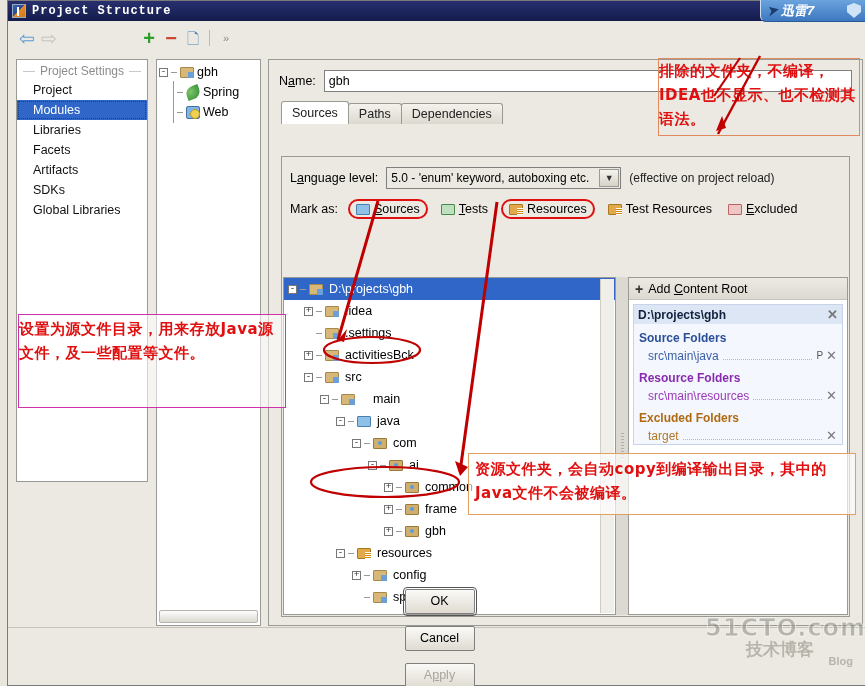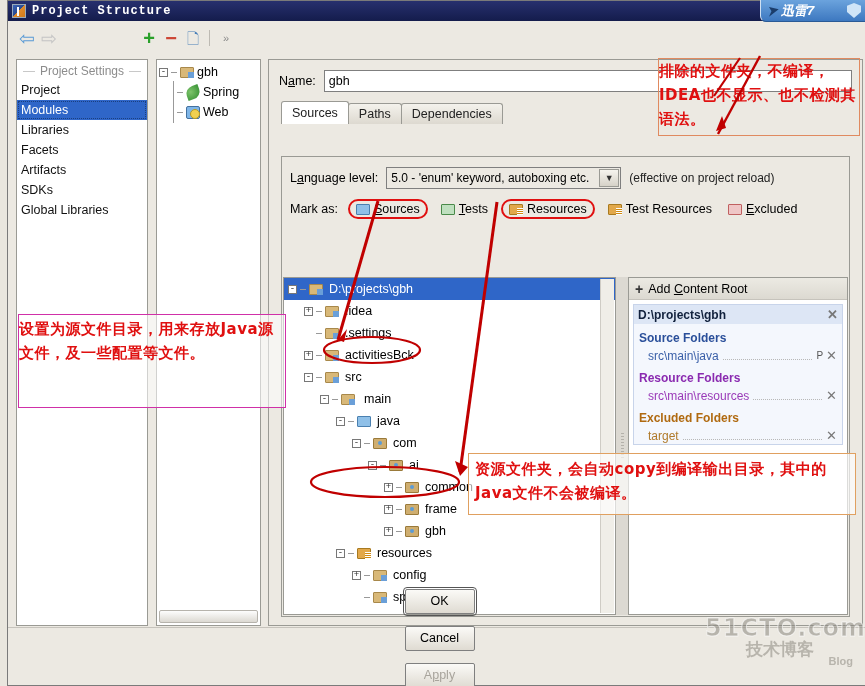--- a/index.html
+++ b/index.html
@@ -73,30 +73,30 @@
     background:#9db0d8; border:1px solid #8897bd;
     display:flex; align-items:center; padding-left:8px;
     font-weight:bold; font-size:12px; color:#11162c;
   }
   
   #body{
     position:absolute; left:8px; top:58px; right:8px; bottom:58px;
   }
   
   #categories{
-    position:absolute; left:0; top:0; width:132px; height:567px;
+    position:absolute; left:0; top:0; width:132px; height:423px;
     background:#fff; border:1px solid #9a9a94;
   }
   .cat-group{
     display:flex; align-items:center; gap:5px;
     color:#8c8c8c; font-size:12px; padding:4px 6px 2px 6px; white-space:nowrap;
   }
   .cat-group .ln{ flex:1; height:1px; background:#c8c8c8;}
   .cat-item{
-    padding:3px 4px; font-size:12.5px; color:#111; cursor:default;
+    padding:3px 16px; font-size:12.5px; color:#111; cursor:default;
   }
   .cat-item.sel{
     background:#2f66c8; color:#fff;
     outline:1px dotted #1b3f80; outline-offset:-2px;
   }
   
   #module-list{
     position:absolute; left:140px; top:0; width:105px; height:567px;
     background:#fff; border:1px solid #9a9a94;
     padding:2px 0 0 2px;
@@ -418,21 +418,21 @@
                 <div class="trow" style="padding-left: 20px;">
                   <span class="tgl">-</span>
                   <span class="dash"></span>
                   <span class="fold fold-tan"></span>
                   <span style="margin-left: 3px;">src</span>
                 </div>
                 <div class="trow" style="padding-left: 36px;">
                   <span class="tgl">-</span>
                   <span class="dash"></span>
                   <span class="fold fold-tan"></span>
-                  <span style="margin-left: 6px;">main</span>
+                  <span style="margin-left: 15px;">main</span>
                 </div>
                 <div class="trow" style="padding-left: 52px;">
                   <span class="tgl">-</span>
                   <span class="dash"></span>
                   <span class="fold fold-blue"></span>
                   <span style="margin-left: 3px;">java</span>
                 </div>
                 <div class="trow" style="padding-left: 68px;">
                   <span class="tgl">-</span>
                   <span class="dash"></span>

